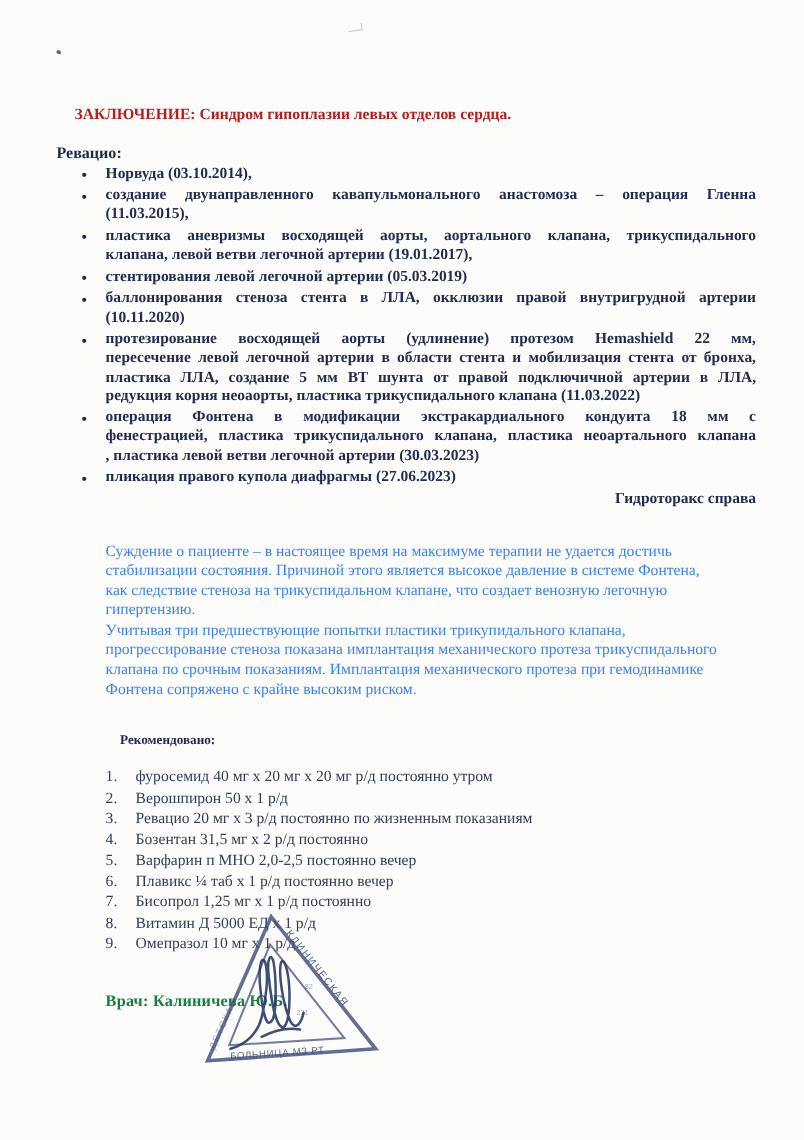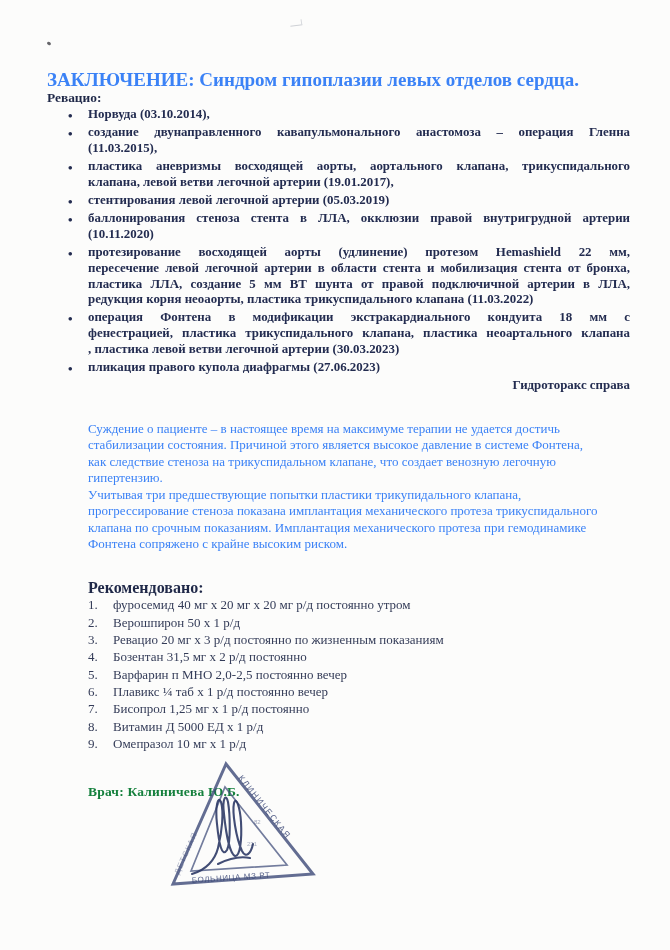--- a/index.html
+++ b/index.html
@@ -4,39 +4,39 @@
 <style>
   html,body { margin:0; padding:0; background:#ffffff; }
   .page {
     position:relative; width:670px; height:950px; overflow:hidden;
     background:#fcfcfb;
     font-family:"Liberation Serif","DejaVu Serif",serif;
     color:#2a3354;
   }
   .content { position:absolute; left:47px; top:71px; width:583px; }
 
-  .title-line { margin:0; font-size:19px; line-height:17.5px; font-weight:bold; color:#3b82f6; }
+  .title-line { margin:15px; font-size:13px; line-height:17.5px; font-weight:bold; color:#b91c1c; }
   .ops-label  { margin:0; font-size:13.4px; line-height:17.5px; font-weight:bold; color:#1f2848; }
 
   ul.operations { list-style:none; margin:1px 0 0 0; padding:0 0 0 41px; }
   ul.operations li { position:relative; margin:0 0 2.5px 0; font-weight:bold; color:#232c50; }
   ul.operations li::before {
     content:"•"; position:absolute; left:-20px; top:0.5px;
     font-size:13px; line-height:15.7px;
   }
   .op-line { font-size:12.9px; line-height:15.7px; text-align:justify; text-align-last:justify; }
   .op-line.last { text-align-last:left; }
 
   .hydro-note { margin:0 0 0 41px; font-size:12.9px; line-height:15.7px; font-weight:bold; color:#232c50;text-align:right; }
 
   .assessment { margin:27px 0 0 41px; width:565px; }
   .assessment .para-line { font-size:13px; line-height:16.5px; color:#3b82f6; }
 
   .recs { margin:26px 0 0 41px; }
-  .recs-label { margin:0; font-size:16px; line-height:17.5px; font-weight:bold; color:#1f2848; }
+  .recs-label { margin:12px; font-size:11px; line-height:17.5px; font-weight:bold; color:#1f2848; }
   .rec-row { display:flex; font-size:13px; line-height:17.3px; color:#343c58; }
   .rec-num { flex:0 0 25px; }
   .rec-text { flex:1; }
 
   .doctor-line { margin:31px 0 0 41px; font-size:13.5px; line-height:17px; font-weight:bold; color:#15803d; letter-spacing:0.2px; }
 
   .stamp { position:absolute; left:158px; top:752px; z-index:3; }
 
   .ink-speck {
     position:absolute; left:47px; top:42px; width:4px; height:3px;

